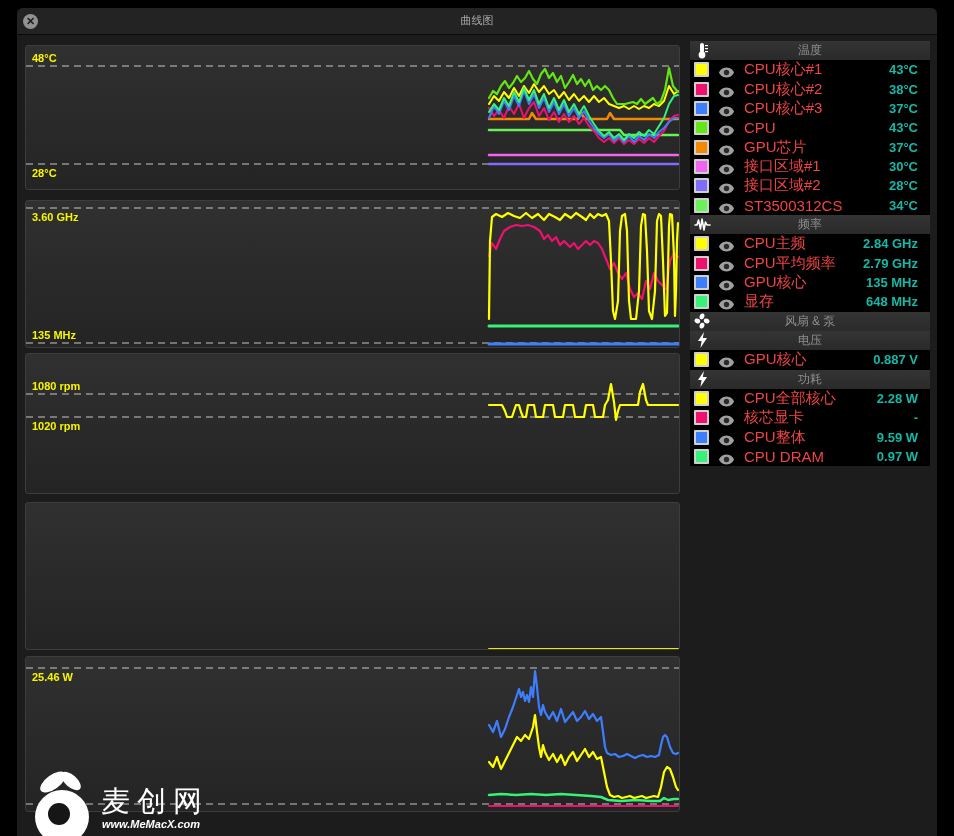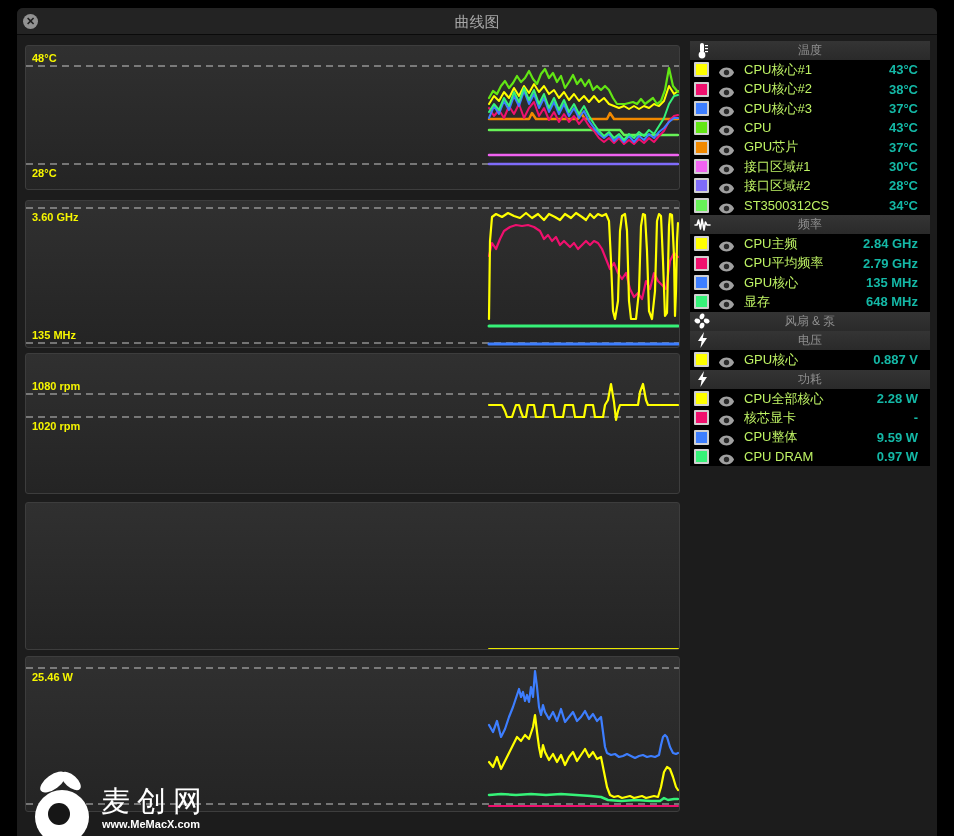--- a/index.html
+++ b/index.html
@@ -5,43 +5,43 @@
   html,body{margin:0;padding:0;background:#000;width:954px;height:836px;overflow:hidden;
     font-family:"Liberation Sans",sans-serif;}
   #stage{position:relative;width:954px;height:836px;background:#000;}
   .window{position:absolute;left:17px;top:8px;width:920px;height:828px;background:#1c1c1c;
     border-radius:6px 6px 0 0;}
   .titlebar{position:absolute;left:0;top:0;width:100%;height:26px;background:#232323;
     border-bottom:1px solid #0a0a0a;border-radius:6px 6px 0 0;}
   .close-btn{position:absolute;left:6px;top:6px;width:15px;height:15px;border-radius:50%;
     background:#929292;color:#1d1d1d;font-size:11px;font-weight:bold;line-height:15px;
     text-align:center;cursor:default;}
-  .win-title{position:absolute;left:0;right:0;top:5px;text-align:center;color:#a8a8a8;font-size:15px;}
+  .win-title{position:absolute;left:0;right:0;top:5px;text-align:center;color:#a8a8a8;font-size:11px;}
   
   .chart-panel{position:absolute;background:linear-gradient(180deg,#303030,#242424);
     border:1px solid #3d3d3d;border-radius:3px;box-sizing:border-box;}
   .chart-panel svg{display:block;}
   .axis-label{font-size:11px;font-weight:bold;fill:#f6f600;}
   
   .sensor-panel{position:absolute;left:673px;top:33px;width:240px;background:#000;}
   .section-header{position:relative;height:19.33px;background:linear-gradient(180deg,#343434,#2a2a2a);
     display:flex;align-items:center;}
   .section-title{flex:1;text-align:center;color:#8f8f8f;font-size:12px;}
   .section-icon{position:absolute;left:3px;top:1px;width:18px;height:17px;display:flex;
     align-items:center;justify-content:center;}
   .sensor-row{height:19.33px;background:#000;display:flex;align-items:center;position:relative;}
   .swatch{position:absolute;left:4px;width:11px;height:11px;border:2px solid #cfcfcf;border-radius:1px;}
   .eye{position:absolute;left:28px;top:4px;}
-  .row-label{position:absolute;left:54px;color:#bef264;font-size:13px;white-space:nowrap;}
+  .row-label{position:absolute;left:54px;color:#ef4444;font-size:15px;white-space:nowrap;}
   .row-value{position:absolute;right:12px;color:#14b8a6;font-size:13px;font-weight:bold;}
   
   .watermark{position:absolute;left:8px;top:758px;width:200px;height:78px;color:#fff;}
   .wm-logo{position:absolute;left:0;top:0;}
   .wm-name{position:absolute;left:76px;top:16px;font-size:29px;letter-spacing:7px;white-space:nowrap;}
-  .wm-url{position:absolute;left:77px;top:52px;font-size:11px;font-weight:bold;white-space:nowrap;}
+  .wm-url{position:absolute;left:77px;top:52px;font-size:11px;font-weight:bold;white-space:nowrap;font-style:italic;}
 </style>
 </head>
 <body>
 
 <div id="stage">
   <div class="window">
     <div class="titlebar">
       <div class="close-btn">✕</div>
       <div class="win-title">曲线图</div>
     </div>

